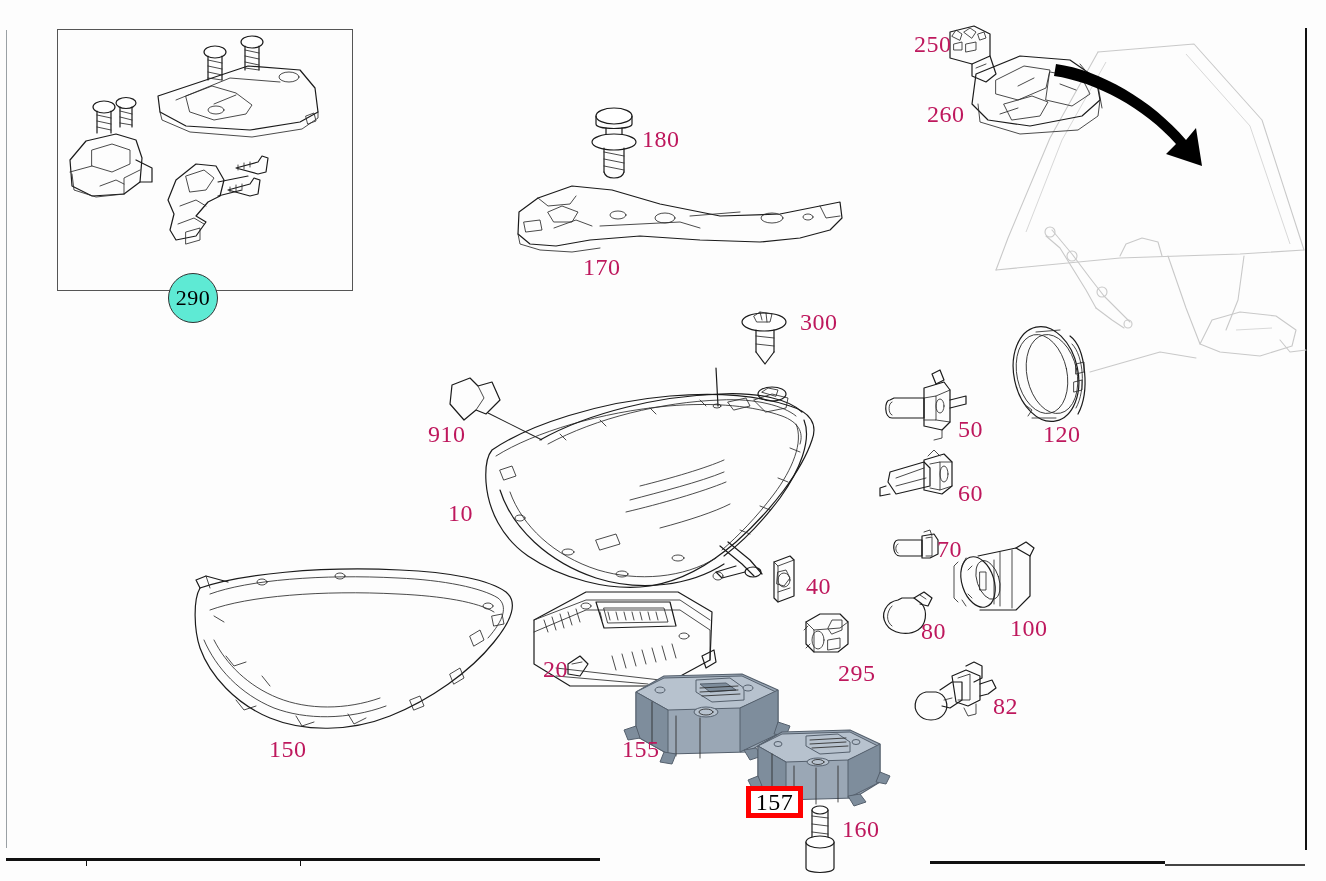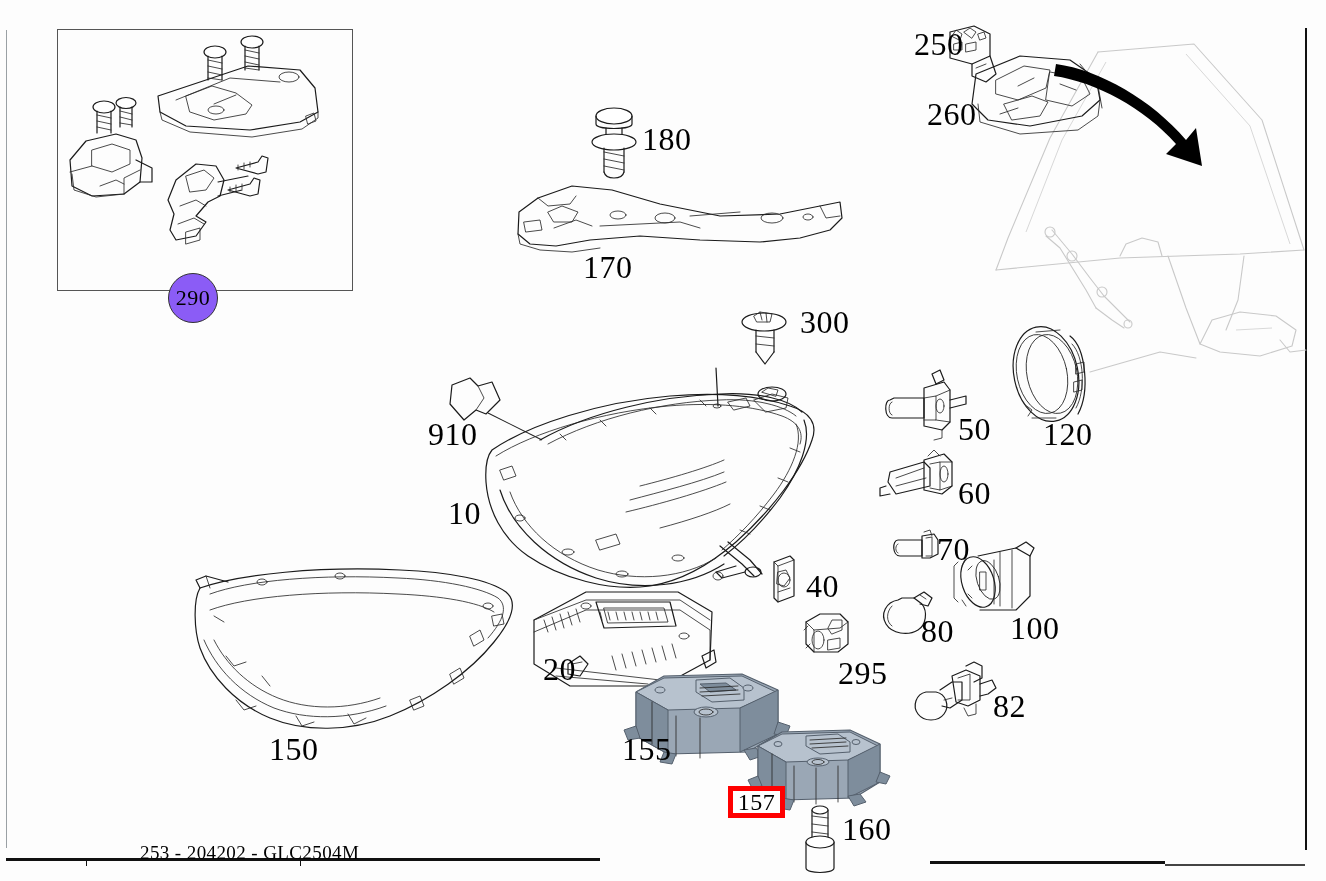--- a/index.html
+++ b/index.html
@@ -91,42 +91,42 @@
     border: 1px solid #555;
     background: transparent;
     box-sizing: border-box;
   }
   #inset-callout {
     position: absolute;
     left: 168px; top: 273px;
     width: 48px; height: 48px;
     border: 1.6px solid #333;
     border-radius: 50%;
-    background: #8b5cf6;
+    background: #5eead4;
     display: flex;
     align-items: center;
     justify-content: center;
     font-size: 22px;
     letter-spacing: 0.5px;
   }
 
   
   .label {
     position: absolute;
-    font-size: 32px;
+    font-size: 24px;
     line-height: 24px;
     letter-spacing: 0.5px;
     white-space: nowrap;
-    color: #000000;
+    color: #be185d;
   }
 
   
   #label-157 {
     position: absolute;
-    left: 728px; top: 786px;
+    left: 746px; top: 786px;
     width: 57px; height: 32px;
     border: 5px solid #FF0000;
     background: #ffffff;
     box-sizing: border-box;
     display: flex;
     align-items: center;
     justify-content: center;
     font-size: 24px;
     letter-spacing: 0.5px;
   }
@@ -559,15 +559,14 @@
   <div class="label" style="left:993px; top:694px;">82</div>
   <div class="label" style="left:806px; top:574px;">40</div>
   <div class="label" style="left:810px; top:661px;margin-left:28px;">295</div>
   <div class="label" style="left:543px; top:657px;text-align:right;">20</div>
   <div class="label" style="left:622px; top:737px;">155</div>
   <div class="label" style="left:842px; top:817px;">160</div>
   <div class="label" style="left:269px; top:737px;">150</div>
 
   <div id="label-157">157</div>
 
-  <div id="footer-code">253 - 204202 - GLC2504M</div>
 
 </div>
 
 </body></html>

